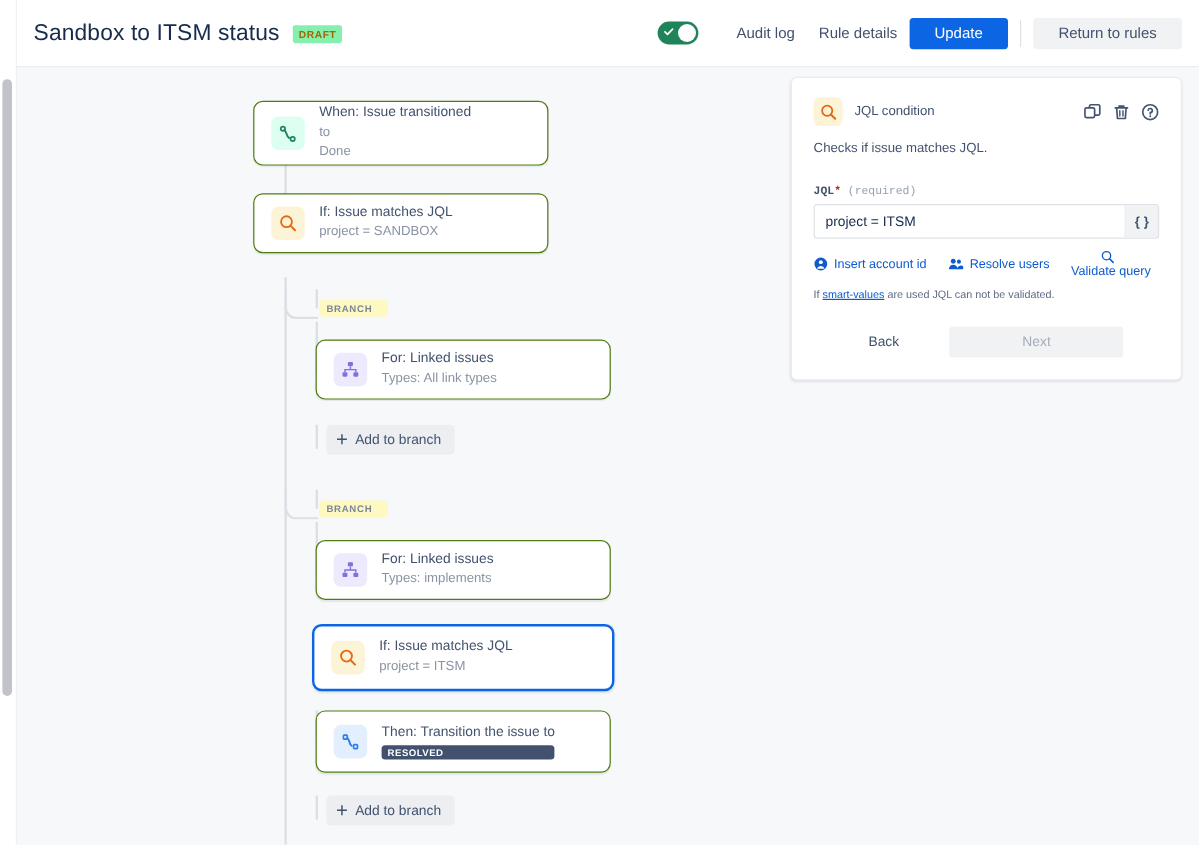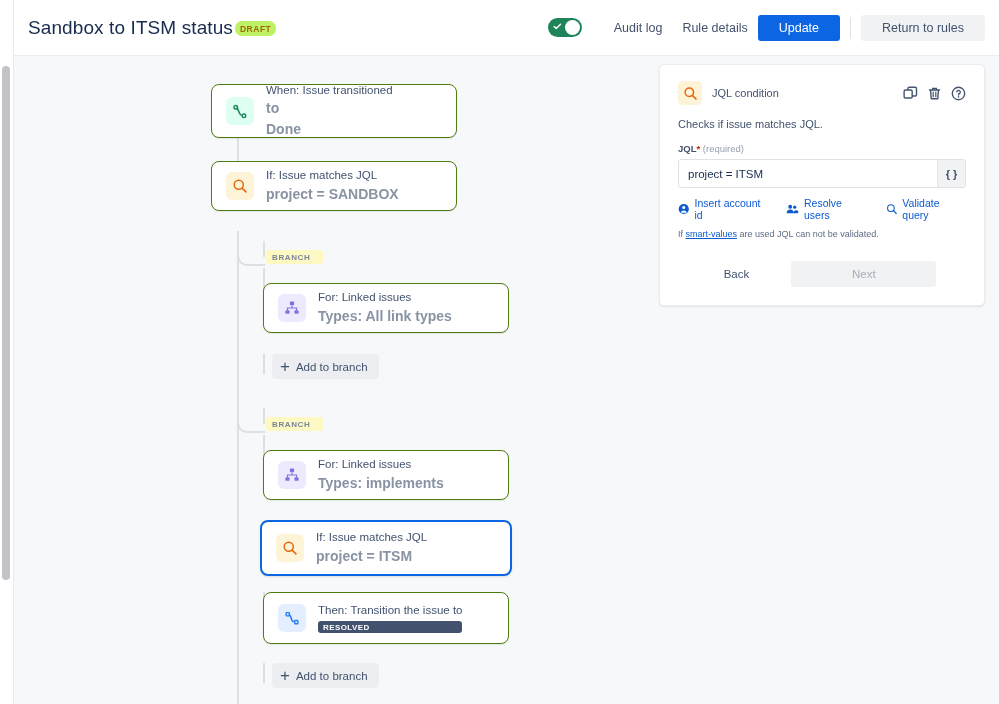--- a/index.html
+++ b/index.html
@@ -44,28 +44,28 @@
     display: flex; align-items: center;
   }
   .page-title {
     margin-left: 14px;
     font-size: 19px;
     font-weight: 500;
     color: #172b4d;
     letter-spacing: 0.1px;
   }
   .draft-badge {
-    margin-left: 2px;
-    background: #bef264;
+    margin-left: 11px;
+    background: #86efac;
     color: #9c6a06;
     font-size: 8.5px;
     font-weight: 700;
     letter-spacing: 0.5px;
     padding: 3px 5px 2px 5px;
-    border-radius: 7px;
+    border-radius: 2px;
     position: relative; top: 1px;
   }
   .header-actions {
     margin-left: auto;
     display: flex; align-items: center;
     gap: 0px;
     padding-right: 14px;
   }
 
   
@@ -161,21 +161,21 @@
   .ic-green { background: #dcfff1; }
   .ic-yellow { background: #fdf3d6; }
   .ic-purple { background: #eeeafd; }
   .ic-blue  { background: #e3efff; }
 
   .card-text { display: flex; flex-direction: column; justify-content: center; }
   .card-title {
     font-size: 11.5px; color: #42526e; line-height: 1.35;
   }
   .card-sub {
-    font-size: 14px; color: #8993a4; line-height: 1.45; font-weight: bold;
+    font-size: 11px; color: #8993a4; line-height: 1.45;
   }
   .status-badge {
     display: inline-block;
     background: #42526e;
     color: #ffffff;
     font-size: 8px;
     font-weight: 700;
     letter-spacing: 0.4px;
     padding: 2px 5px 1px 5px;
     border-radius: 3px;
@@ -237,22 +237,22 @@
   }
   .panel-head-icons {
     margin-left: auto; display: flex; align-items: center; gap: 9px;
   }
   .panel-head-icons > span { cursor: pointer; display: flex; }
   .panel-desc {
     margin-top: 13px;
     font-size: 11px; color: #42526e;
   }
   .field-label {
-    margin-top: 13px;
-    font-size: 9.5px; color: #42526e; font-weight: 600;
+    margin-top: 24px;
+    font-size: 9.5px; color: #42526e; font-weight: 600; font-family: Liberation Mono, monospace;
   }
   .field-label .req { color: #bf2600; }
   .field-label .muted { color: #97a0af; font-weight: 400; }
   .jql-wrap {
     margin-top: 5px;
     position: relative;
     height: 29px;
     border: 1px solid #dfe1e6;
     border-radius: 3px;
     background: #ffffff;
@@ -517,21 +517,21 @@
       </div>
       <div class="jql-action">
         <svg width="13" height="12" viewBox="0 0 16 14">
           <circle cx="5.4" cy="4.2" r="2.5" fill="#0c5bd1"></circle>
           <circle cx="11.2" cy="4.6" r="2.1" fill="#0c5bd1"></circle>
           <path d="M0.9 12.3 a4.5 4.5 0 0 1 9 0 z" fill="#0c5bd1"></path>
           <path d="M9.3 12.3 a4 4 0 0 1 6.1 -3.2 a4 4 0 0 1 0 3.2 z" fill="#0c5bd1"></path>
         </svg>
         <span>Resolve users</span>
       </div>
-      <div class="jql-action" style="margin-right:0;">
+      <div class="jql-action" style="margin-right:0;flex-direction:column;">
         <svg width="12" height="12" viewBox="0 0 16 16">
           <circle cx="6.8" cy="6.8" r="4.6" fill="none" stroke="#0c5bd1" stroke-width="1.5"></circle>
           <path d="M10.3 10.3 L14.2 14.2" stroke="#0c5bd1" stroke-width="1.7" stroke-linecap="round"></path>
         </svg>
         <span>Validate query</span>
       </div>
     </div>
 
     <div class="hint">
       <span>If </span><a href="#">smart-values</a><span> are used JQL can not be validated.</span>

